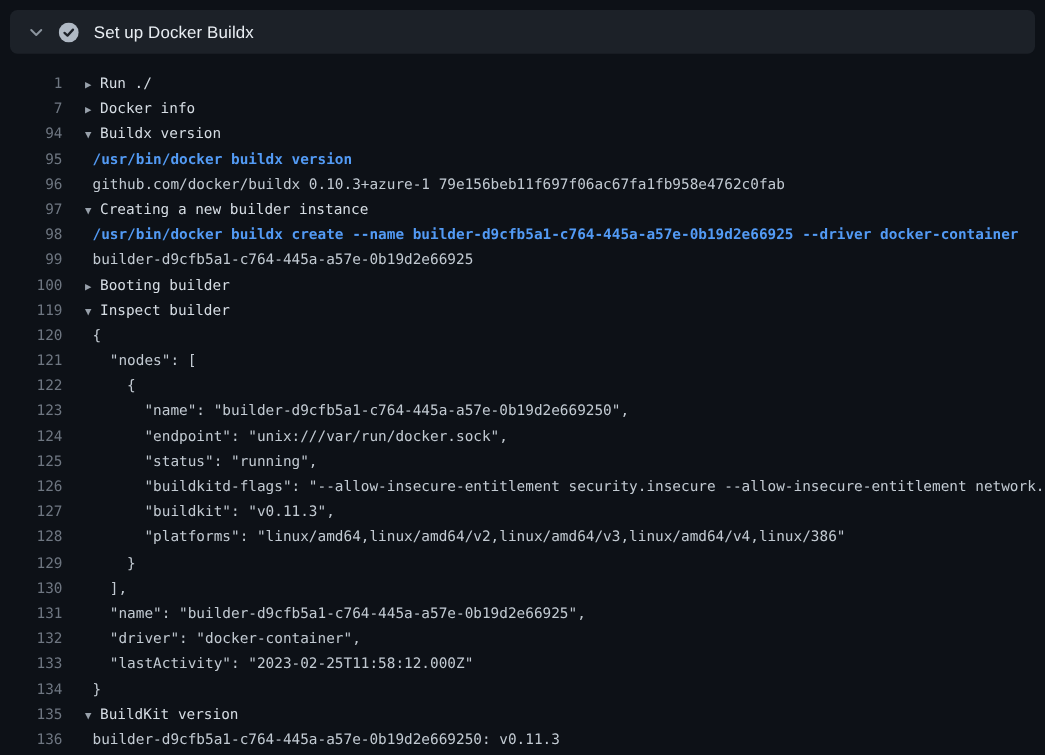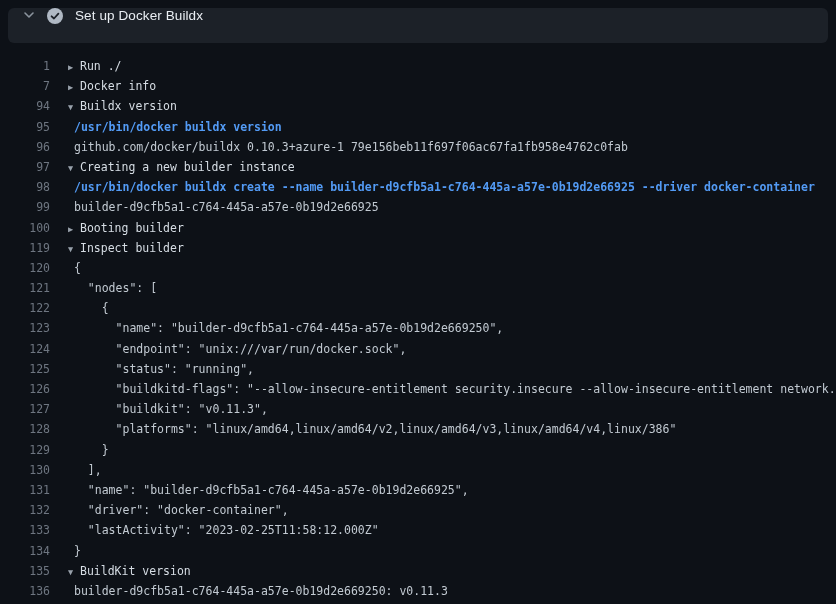--- a/index.html
+++ b/index.html
@@ -8,21 +8,21 @@
     background: var(--page-bg, #0d1117);
     overflow: hidden;
     font-family: "Liberation Sans", sans-serif;
   }
   .step-header {
     margin: 8px 8px 0 8px;
     height: 35px;
     background: var(--header-bg, #1c2128);
     border-radius: 6px;
     display: flex;
-    align-items: flex-start;
+    align-items: center;
     padding: 0 12px;
     cursor: pointer;
     box-sizing: border-box;
   }
   .chev { width: 14px; height: 14px; display: flex; align-items: center; justify-content: center; margin-left: 2px; }
   .status { width: 16px; height: 16px; margin-left: 11px; }
   .step-title {
     margin-left: 12px;
     color: #e9eef3;
     font-size: 13.5px;

